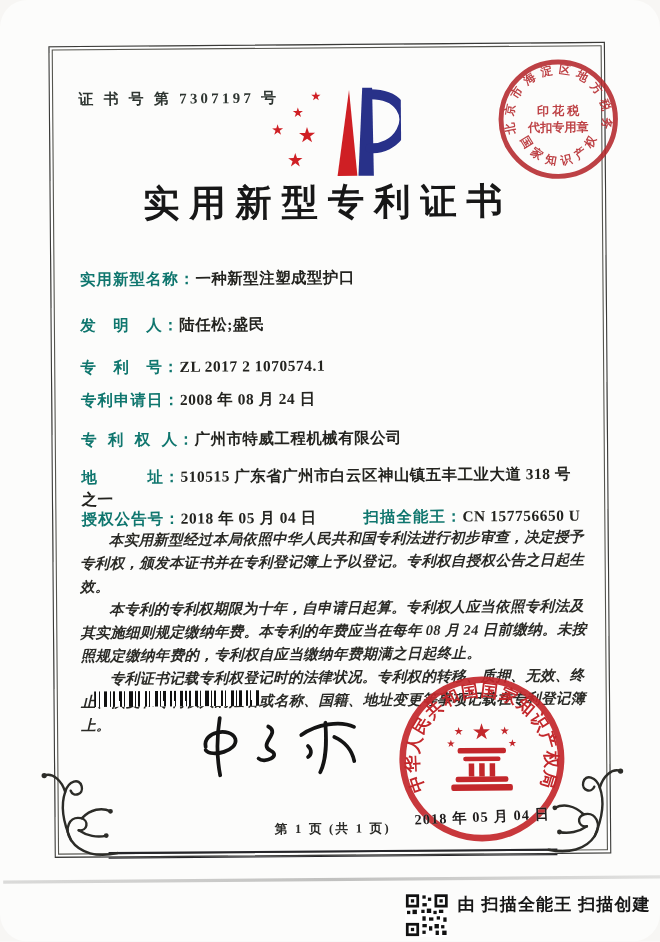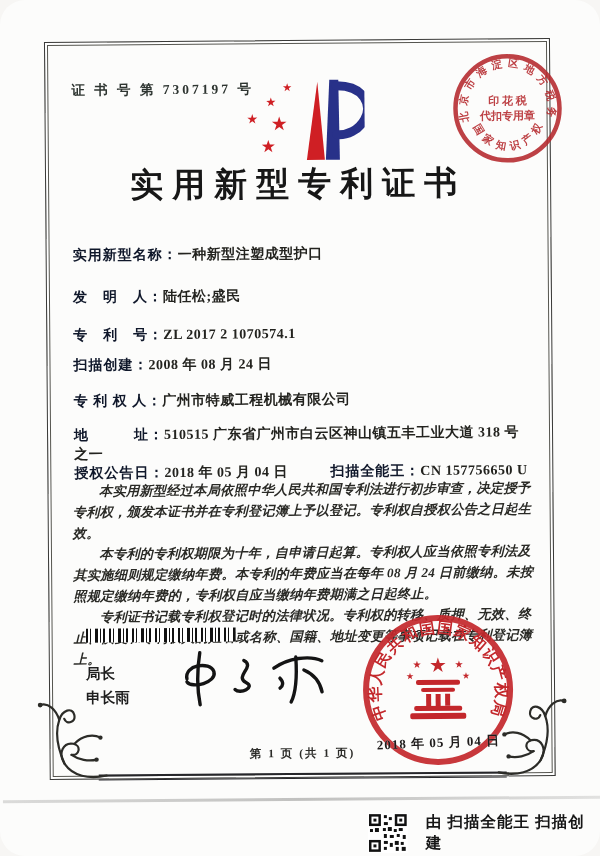--- a/index.html
+++ b/index.html
@@ -34,21 +34,21 @@
   .logo .star { position:absolute; color:#cf1f24; line-height:1; font-family:"DejaVu Sans", sans-serif; }
 
   .title {
     position:absolute; left:0; right:0; top:162px; text-align:center;
     font-size:33px; font-weight:bold; letter-spacing:9px; color:#171717;
   }
 
   
   .fields { position:absolute; left:74px; top:238px; width:460px; }
   .frow { position:absolute; left:0; font-size:14px; line-height:19px; white-space:nowrap; }
-  .frow .lab { font-weight:bold; letter-spacing:1px; color:#0f172a; }
+  .frow .lab { font-weight:bold; letter-spacing:1px; color:#0f766e;font-family:Liberation Mono, monospace; }
   .frow .val { font-weight:bold; letter-spacing:0.5px; color:#23231f; }
   .frow.wrap { white-space:normal; width:452px; }
   .frow.wrap .val { display:inline; }
 
   
   .paras { position:absolute; left:72px; top:479px; width:468px; }
   .paras p {
     font-size:13.2px; line-height:21px; text-indent:2em;
     font-style:italic; font-weight:bold; color:#2a2a26;
     font-family:"Liberation Serif","DejaVu Serif",serif;
@@ -91,21 +91,21 @@
   }
   .flourish { position:absolute; width:78px; height:88px; }
   .flourish.left  { left:28px;  top:694px; }
   .flourish.right { left:494px; top:694px; transform:scaleX(-1); }
 
   
   .paper-edge { position:absolute; left:0; top:798px; width:600px; height:3px;
     background:linear-gradient(90deg, rgba(120,120,118,0.25), rgba(120,120,118,0.45), rgba(120,120,118,0.2)); }
 
   
-  .scan-foot { position:absolute; left:368px; top:812px; display:flex; align-items:center; gap:18px; }
+  .scan-foot { position:absolute; left:368px; top:812px; display:flex; gap:8px; }
   .scan-foot .txt { font-size:15.5px; font-weight:bold; color:#161616; letter-spacing:1px;
     font-family:"Liberation Sans","DejaVu Sans",sans-serif; }
 </style>
 </head>
 <body>
 
 <div class="canvas">
 
   <div class="photo">
 
@@ -132,48 +132,44 @@
       <div class="frow" style="top:6px;">
         <span class="lab">实用新型名称：</span><span class="val">一种新型注塑成型护口</span>
       </div>
       <div class="frow" style="top:48px;">
         <span class="lab">发　明　人：</span><span class="val">陆任松;盛民</span>
       </div>
       <div class="frow" style="top:86px;">
         <span class="lab">专　利　号：</span><span class="val">ZL 2017 2 1070574.1</span>
       </div>
       <div class="frow" style="top:116px;">
-        <span class="lab">扫描创建：</span><span class="val">2008 年 08 月 24 日</span>
+        <span class="lab">专利申请日：</span><span class="val">2008 年 08 月 24 日</span>
       </div>
       <div class="frow" style="top:152px;">
         <span class="lab">专 利 权 人：</span><span class="val">广州市特威工程机械有限公司</span>
       </div>
       <div class="frow wrap" style="top:186px;">
         <span class="lab">地　　　址：</span><span class="val">510515 广东省广州市白云区神山镇五丰工业大道 318 号之一</span>
       </div>
       <div class="frow" style="top:224px;">
-        <span class="lab">授权公告日：</span><span class="val">2018 年 05 月 04 日</span>
+        <span class="lab">授权公告号：</span><span class="val">2018 年 05 月 04 日</span>
       </div>
       <div class="frow" style="top:224px; left:256px;">
         <span class="lab">扫描全能王：</span><span class="val">CN 157756650 U</span>
       </div>
     </div>
 
     <div class="paras">
       <p>本实用新型经过本局依照中华人民共和国专利法进行初步审查，决定授予专利权，颁发本证书并在专利登记簿上予以登记。专利权自授权公告之日起生效。</p>
       <p>本专利的专利权期限为十年，自申请日起算。专利权人应当依照专利法及其实施细则规定缴纳年费。本专利的年费应当在每年 08 月 24 日前缴纳。未按照规定缴纳年费的，专利权自应当缴纳年费期满之日起终止。</p>
       <p>专利证书记载专利权登记时的法律状况。专利权的转移、质押、无效、终止、恢复和专利权人的姓名或名称、国籍、地址变更等事项记载在专利登记簿上。</p>
     </div>
 
     <div class="barcode"></div>
 
-    <div class="signblock">
-      <div>局长</div>
-      <div>申长雨</div>
-    </div>
 
     <svg class="signature-svg" width="170" height="84" viewBox="0 0 170 84">
       <g fill="none" stroke="#141414" stroke-width="3.4" stroke-linecap="round">
         <path d="M30,16 C27,34 27,52 30,68"></path>
         <path d="M17,42 C14,28 40,24 44,35 C47,46 22,52 17,45"></path>
         <path d="M74,24 C86,30 64,40 76,46 C86,51 70,58 65,53"></path>
         <path d="M104,32 C118,22 140,19 152,25"></path>
         <path d="M126,21 C127,38 127,54 121,66"></path>
         <path d="M134,34 C143,38 150,46 152,56"></path>
         <path d="M110,42 C114,46 113,50 110,52"></path>

